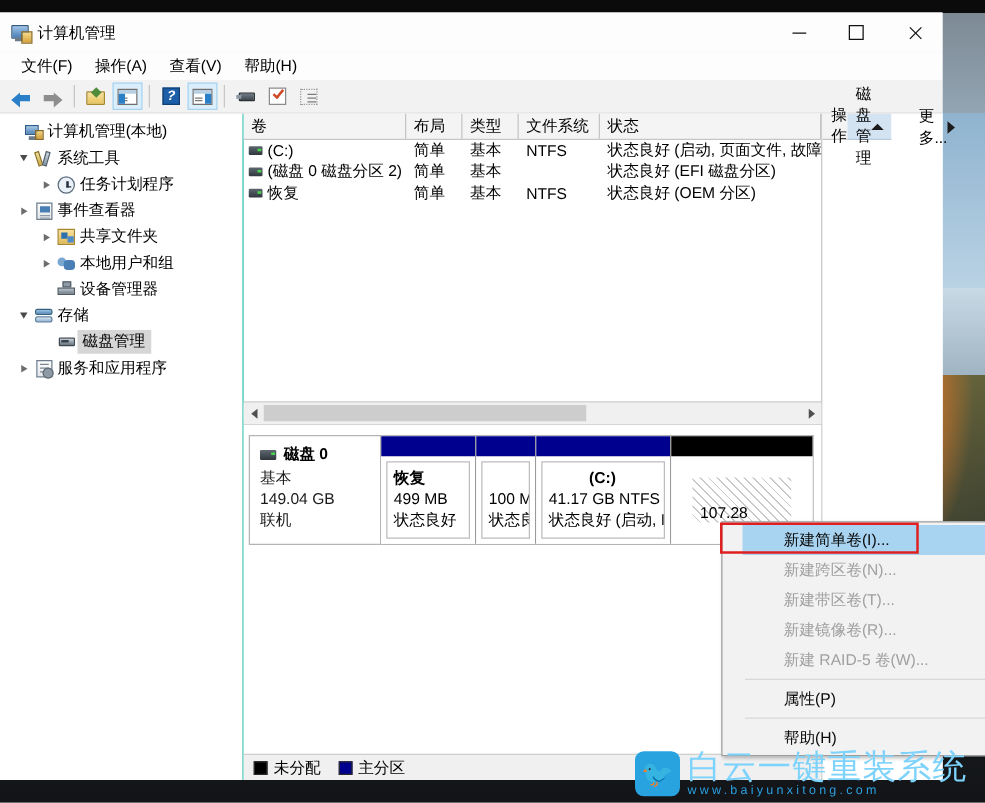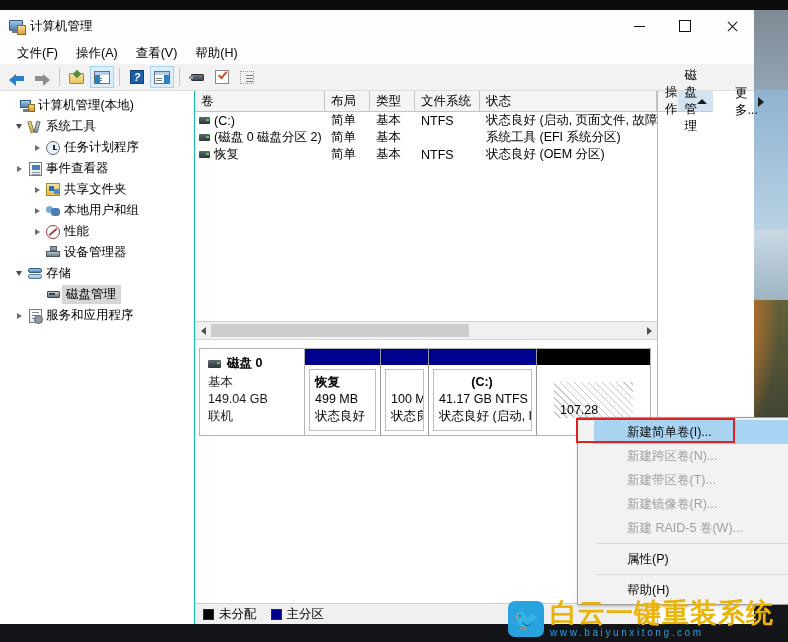--- a/index.html
+++ b/index.html
@@ -270,21 +270,21 @@
   .cm-sep{height:1px;background:#d8d8d8;margin:3px 2px;}
   .redbox{
     position:absolute;left:576px;top:418px;width:159px;height:25px;
     border:2px solid #e02020;box-sizing:border-box;z-index:41;pointer-events:none;
   }
   
   .wm{position:absolute;left:508px;top:600px;display:flex;align-items:center;z-index:60;}
   .wm-badge{width:36px;height:36px;border-radius:7px;background:#29a3e0;display:flex;align-items:center;justify-content:center;}
   .wm-bird{font-size:21px;color:#fff;line-height:1;}
   .wm-txt{margin-left:6px;line-height:1;}
-  .wm-main{font-size:27px;color:#eab308;font-weight:bold;letter-spacing:1px;}
+  .wm-main{font-size:27px;color:#7dd3fc;font-weight:normal;letter-spacing:1px;}
   .wm-sub{font-size:10px;color:#2b9fe0;letter-spacing:2.6px;margin-top:1px;}
 </style>
 </head>
 <body>
 
 <div id="desktop">
   <div class="wp-mountain"></div>
 </div>
 
 <div id="window">
@@ -423,29 +423,20 @@
       <div class="trow" style="padding-left:30px">
         <span class="exp">
             <i class="chev-r"></i>
           </span>
         <span class="ti">
             <i class="i-users"></i>
           </span>
         <span class="tl">本地用户和组</span>
       </div>
 
-      <div class="trow" style="padding-left:30px">
-        <span class="exp">
-            <i class="chev-r"></i>
-          </span>
-        <span class="ti">
-            <i class="i-perf"></i>
-          </span>
-        <span class="tl">性能</span>
-      </div>
 
       <div class="trow" style="padding-left:30px">
         <span class="exp"></span>
         <span class="ti">
             <i class="i-dev"></i>
           </span>
         <span class="tl">设备管理器</span>
       </div>
 
       <div class="trow" style="padding-left:12px">
@@ -499,21 +490,21 @@
             <div class="c-st">状态良好 (启动, 页面文件, 故障转储</div>
           </div>
           <div class="vrow">
             <div class="c-vol">
               <i class="vicon"></i>
               <span>(磁盘 0 磁盘分区 2)</span>
             </div>
             <div class="c-lay">简单</div>
             <div class="c-typ">基本</div>
             <div class="c-fs"></div>
-            <div class="c-st">系统工具 (EFI 系统分区)</div>
+            <div class="c-st">状态良好 (EFI 磁盘分区)</div>
           </div>
           <div class="vrow">
             <div class="c-vol">
               <i class="vicon"></i>
               <span>恢复</span>
             </div>
             <div class="c-lay">简单</div>
             <div class="c-typ">基本</div>
             <div class="c-fs">NTFS</div>
             <div class="c-st">状态良好 (OEM 分区)</div>

